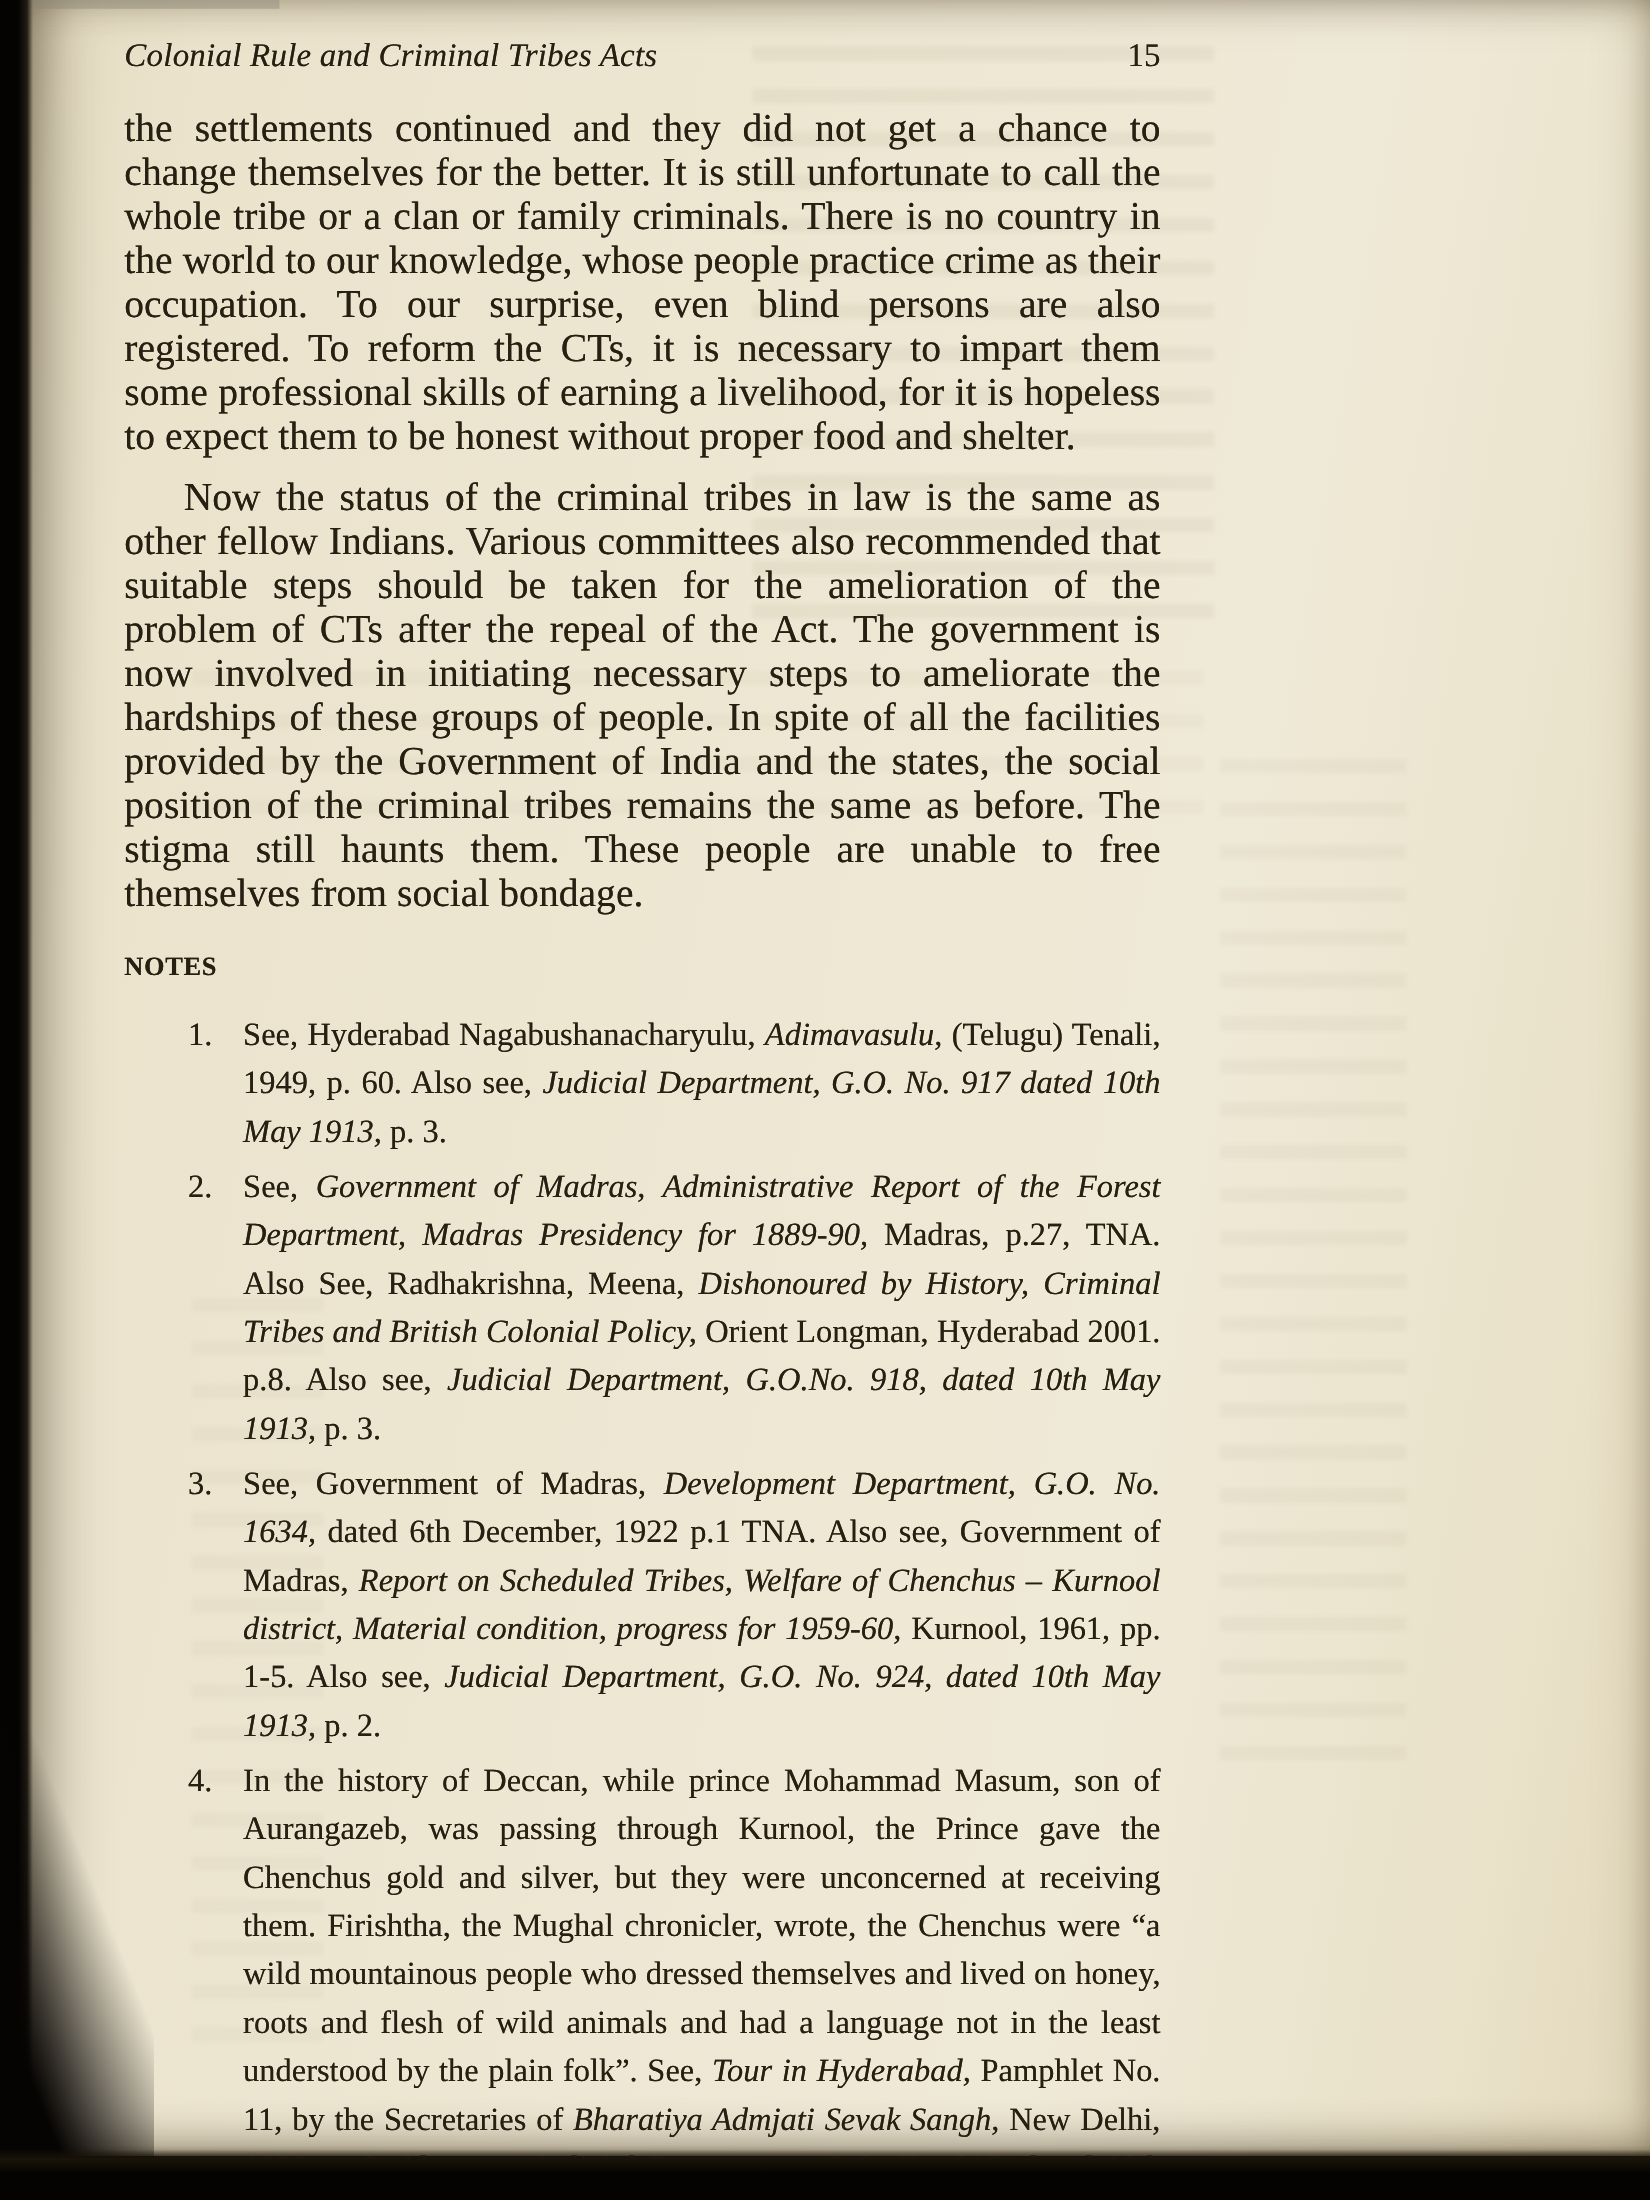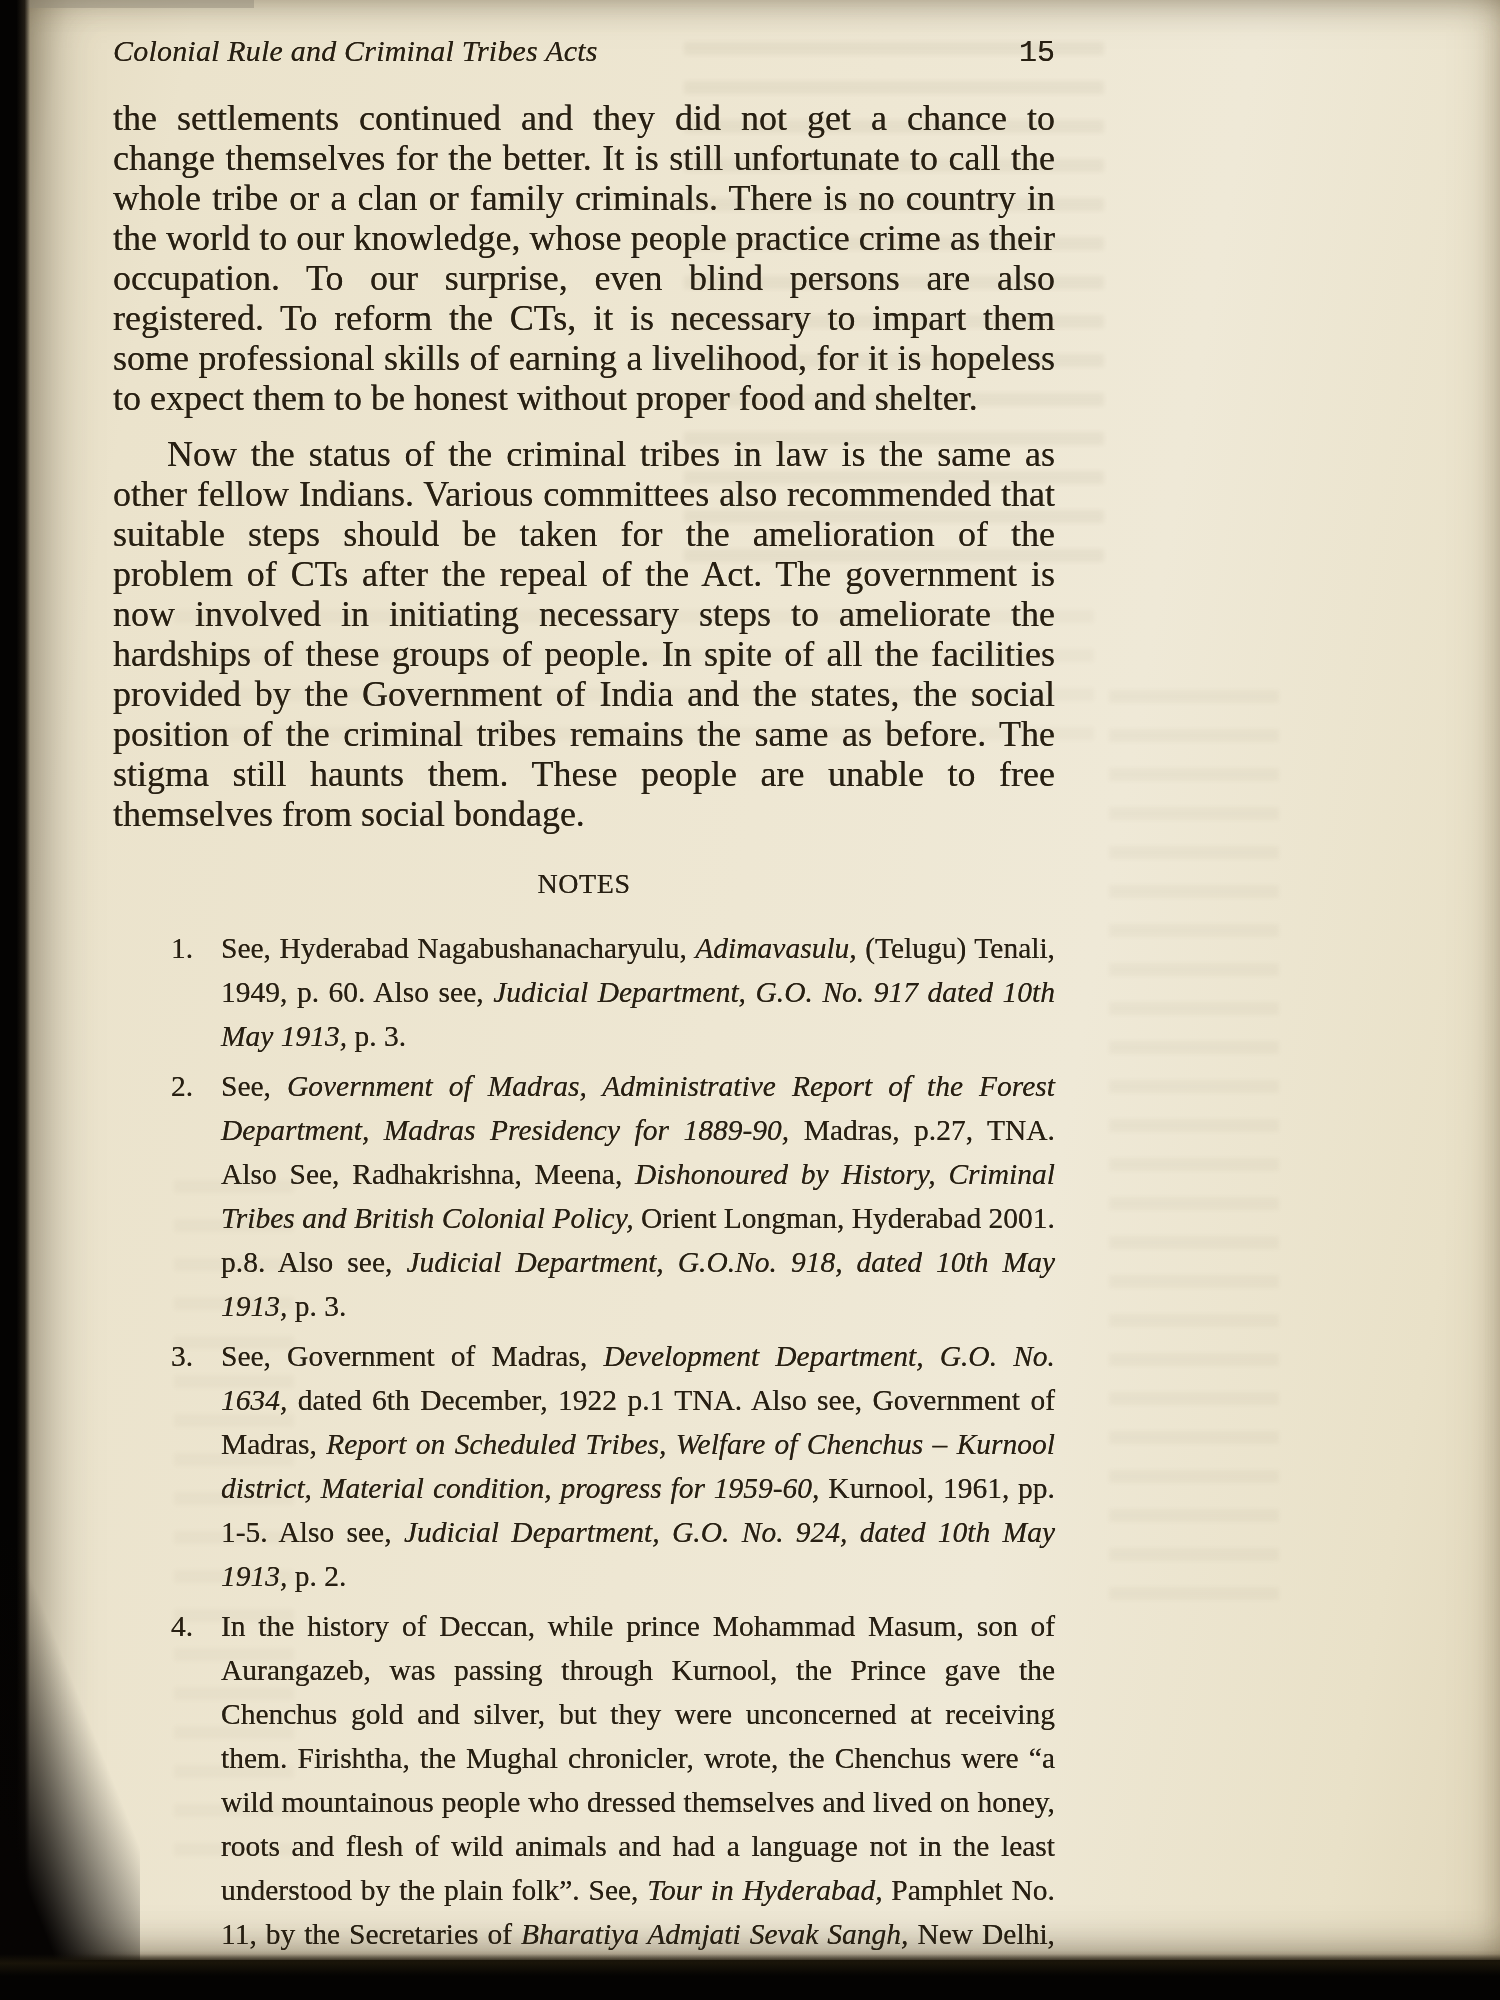--- a/index.html
+++ b/index.html
@@ -61,29 +61,29 @@
   .content {
     position:absolute; left:113px; top:34px; width:942px;
     color:#271f12;
     text-shadow:0 0 .5px rgba(39,31,18,.85);
   }
   .header {
     display:flex; justify-content:space-between; align-items:baseline;
     font-size:30px; margin-bottom:28px;
   }
   .book-title { font-style:italic; letter-spacing:.2px; }
-  .pagenum { font-style:normal;font-family:Liberation Mono, monospace; }
+  .pagenum { font-style:normal; }
 
   .para {
     font-size:36px; line-height:40px; text-align:justify;
   }
   .para.indent { text-indent:54px; margin-top:16px; }
 
   .notes-heading {
-    text-align:center; font-weight:normal; font-size:28px;
+    font-weight:bold; font-size:24px;
     letter-spacing:.6px; margin:34px 0 26px 0;
   }
 
   .note {
     position:relative; padding-left:108px;
     font-size:29.5px; line-height:44px; text-align:justify;
     margin-bottom:6px;
   }
   .note-num { position:absolute; left:58px; top:0; }
   .it { font-style:italic; }

